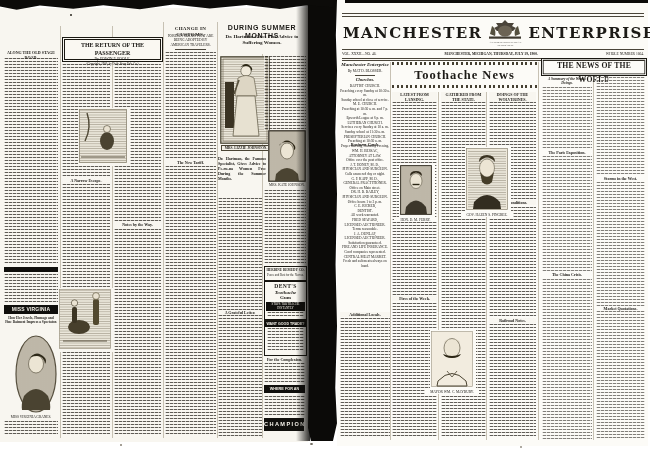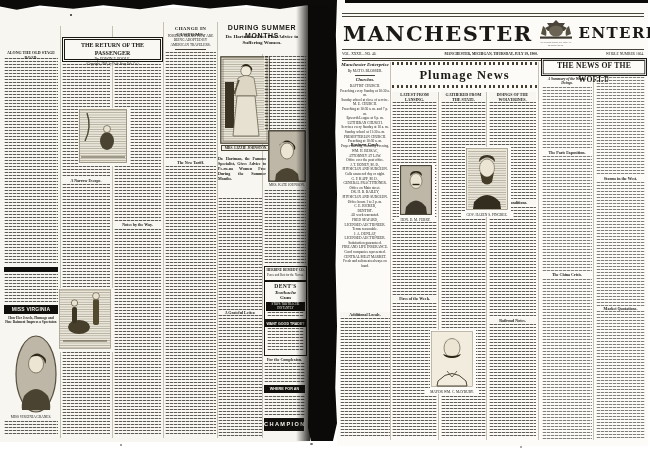--- a/index.html
+++ b/index.html
@@ -180,21 +180,21 @@
               clip-path:polygon(0 0,100% 0,96% 8%,100% 16%,94% 30%,100% 44%,95% 60%,100% 74%,94% 88%,100% 96%,86% 100%,10% 100%,0 97%,4% 80%,0 60%,5% 40%,0 20%);"></div>
 
   <div class="abs paperR" style="left:337px;top:0;width:311px;height:446px;">
 
     <div class="abs" style="left:8px;top:0;width:303px;height:2.6px;background:#0c0b09;"></div>
 
     <div class="abs ruleh" style="left:5px;top:13px;width:302px;"></div>
     <div class="abs ruleh" style="left:5px;top:15.5px;width:302px;height:0.6px;"></div>
 
     <div class="abs" style="left:6px;top:18px;width:300px;height:30px;display:flex;align-items:center;justify-content:space-between;">
-      <div class="b" style="font-family:'DejaVu Serif',serif;font-size:21px;letter-spacing:1.4px;">MANCHESTER</div>
+      <div class="b" style="font-family:'DejaVu Serif',serif;font-size:15px;letter-spacing:1.4px;">MANCHESTER</div>
       <div style="text-align:center;">
         <svg width="46" height="22" viewBox="0 0 46 22">
           <path d="M23 1l3 3h6l-2 3 4 2-3 3H15l-3-3 4-2-2-3h6z" fill="#4a443a"></path>
           <ellipse cx="23" cy="12" rx="7" ry="5.5" fill="#6b6354"></ellipse>
           <path d="M10 7c3 2 4 6 3 10l-5-2z" fill="#55503f"></path>
           <path d="M36 7c-3 2-4 6-3 10l5-2z" fill="#55503f"></path>
           <rect x="7" y="17.5" width="32" height="2.2" fill="#3f3a30"></rect>
         </svg>
         <div style="font-size:2.6px;line-height:3px;">AN INDEPENDENT LOCAL NEWSPAPER.</div>
       </div>
@@ -256,21 +256,21 @@
 Satisfaction guaranteed.
 FIRE AND LIFE INSURANCE.
 Good companies represented.
 CENTRAL MEAT MARKET.
 Fresh and salt meats always on hand.</div>
     <div class="abs c head4" style="left:3px;top:312px;width:50px;">Additional Locals.</div>
     <div class="abs tex" style="left:3px;top:318px;width:50px;height:120px;"></div>
 
     <div class="abs" style="left:55px;top:62px;width:145px;height:27px;background:#fcfbf7;">
       <div style="height:3px;background-image:repeating-linear-gradient(to right,#454032 0 2px,transparent 2px 4.6px);"></div>
-      <div class="c b" style="font-size:12.5px;line-height:20px;letter-spacing:1px;">Plumage News</div>
+      <div class="c b" style="font-size:12.5px;line-height:20px;letter-spacing:1px;">Toothache News</div>
       <div style="height:3px;background-image:repeating-linear-gradient(to right,#454032 0 2px,transparent 2px 4.6px);"></div>
     </div>
 
     <div class="abs c head4" style="left:55px;top:92px;width:45px;">LATEST FROM LANSING.</div>
     <div class="abs tex" style="left:55px;top:102px;width:45px;height:334px;"></div>
     <div class="abs c head4" style="left:55px;top:296px;width:45px;">Fires of the Week.</div>
 
     <div class="abs c head4" style="left:104px;top:92px;width:45px;">GATHERED FROM THE STATE.</div>
     <div class="abs tex" style="left:104px;top:102px;width:45px;height:334px;"></div>
 

